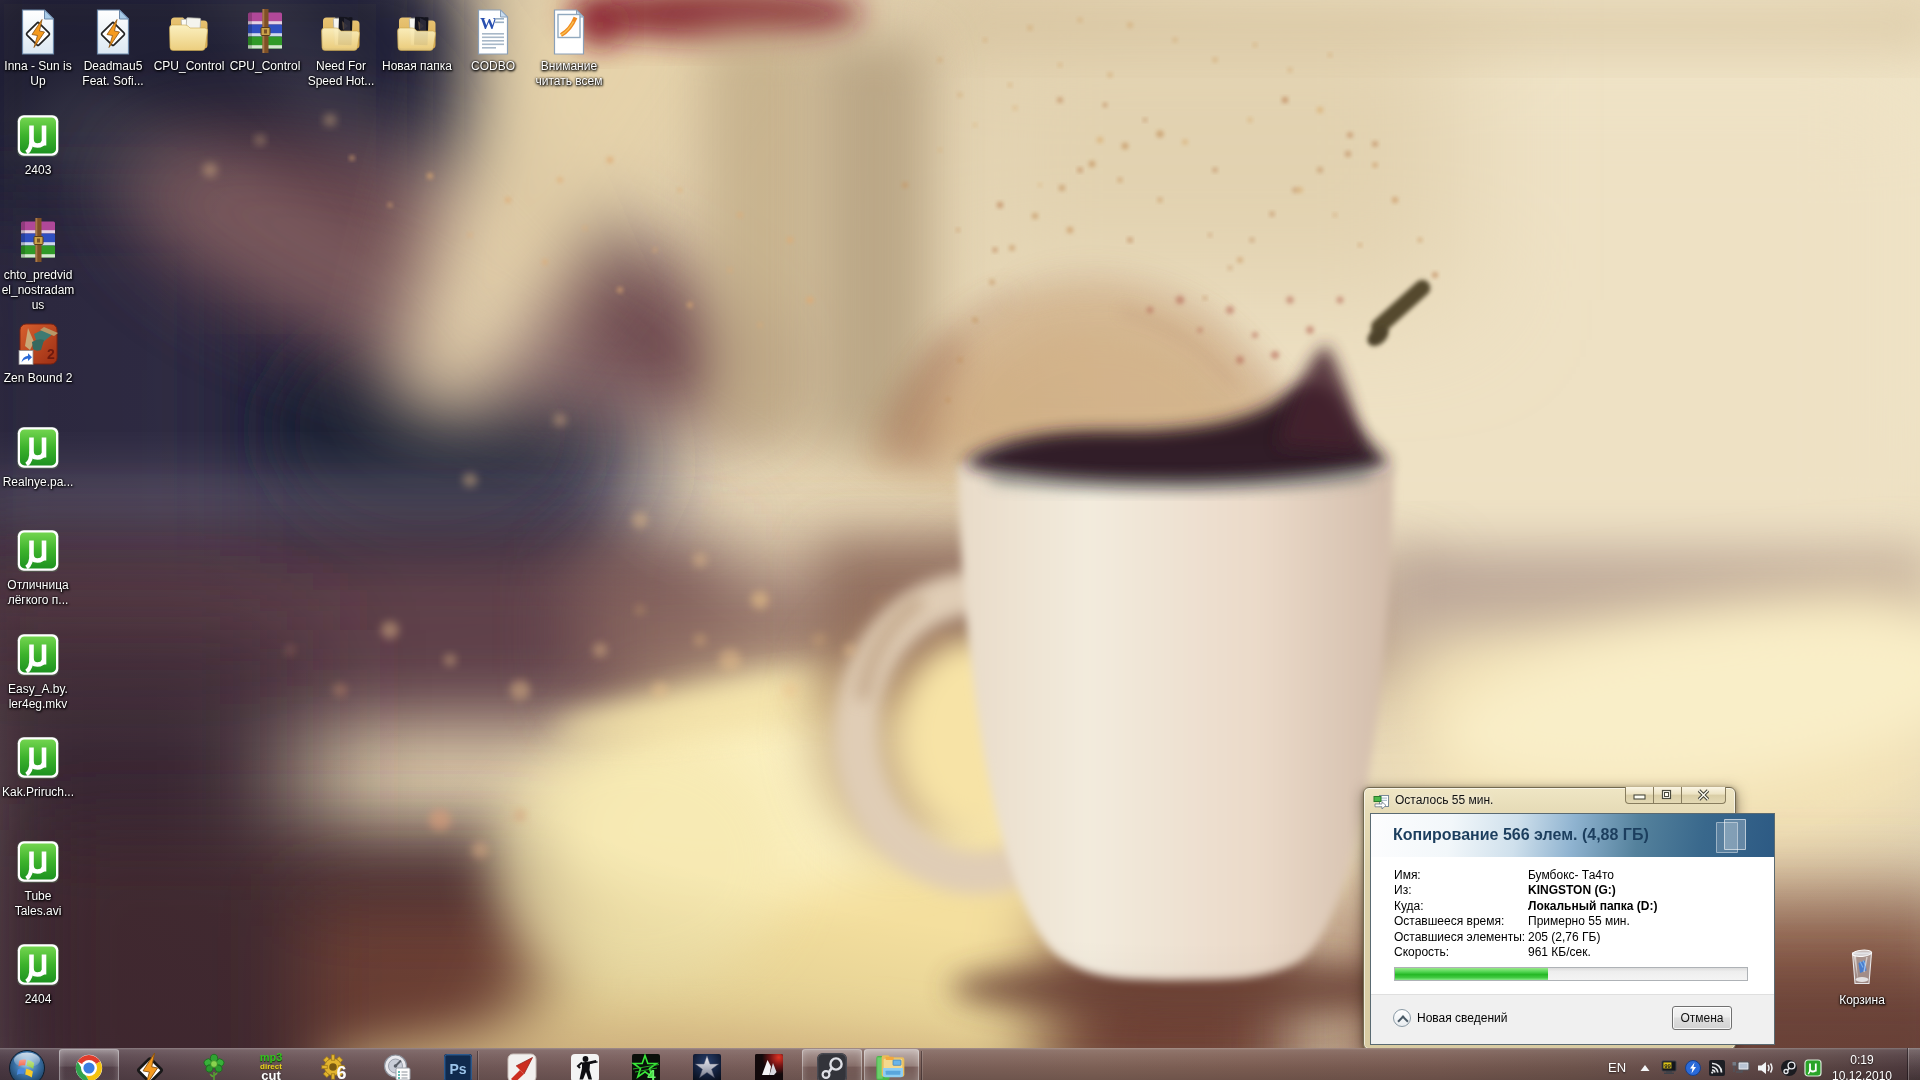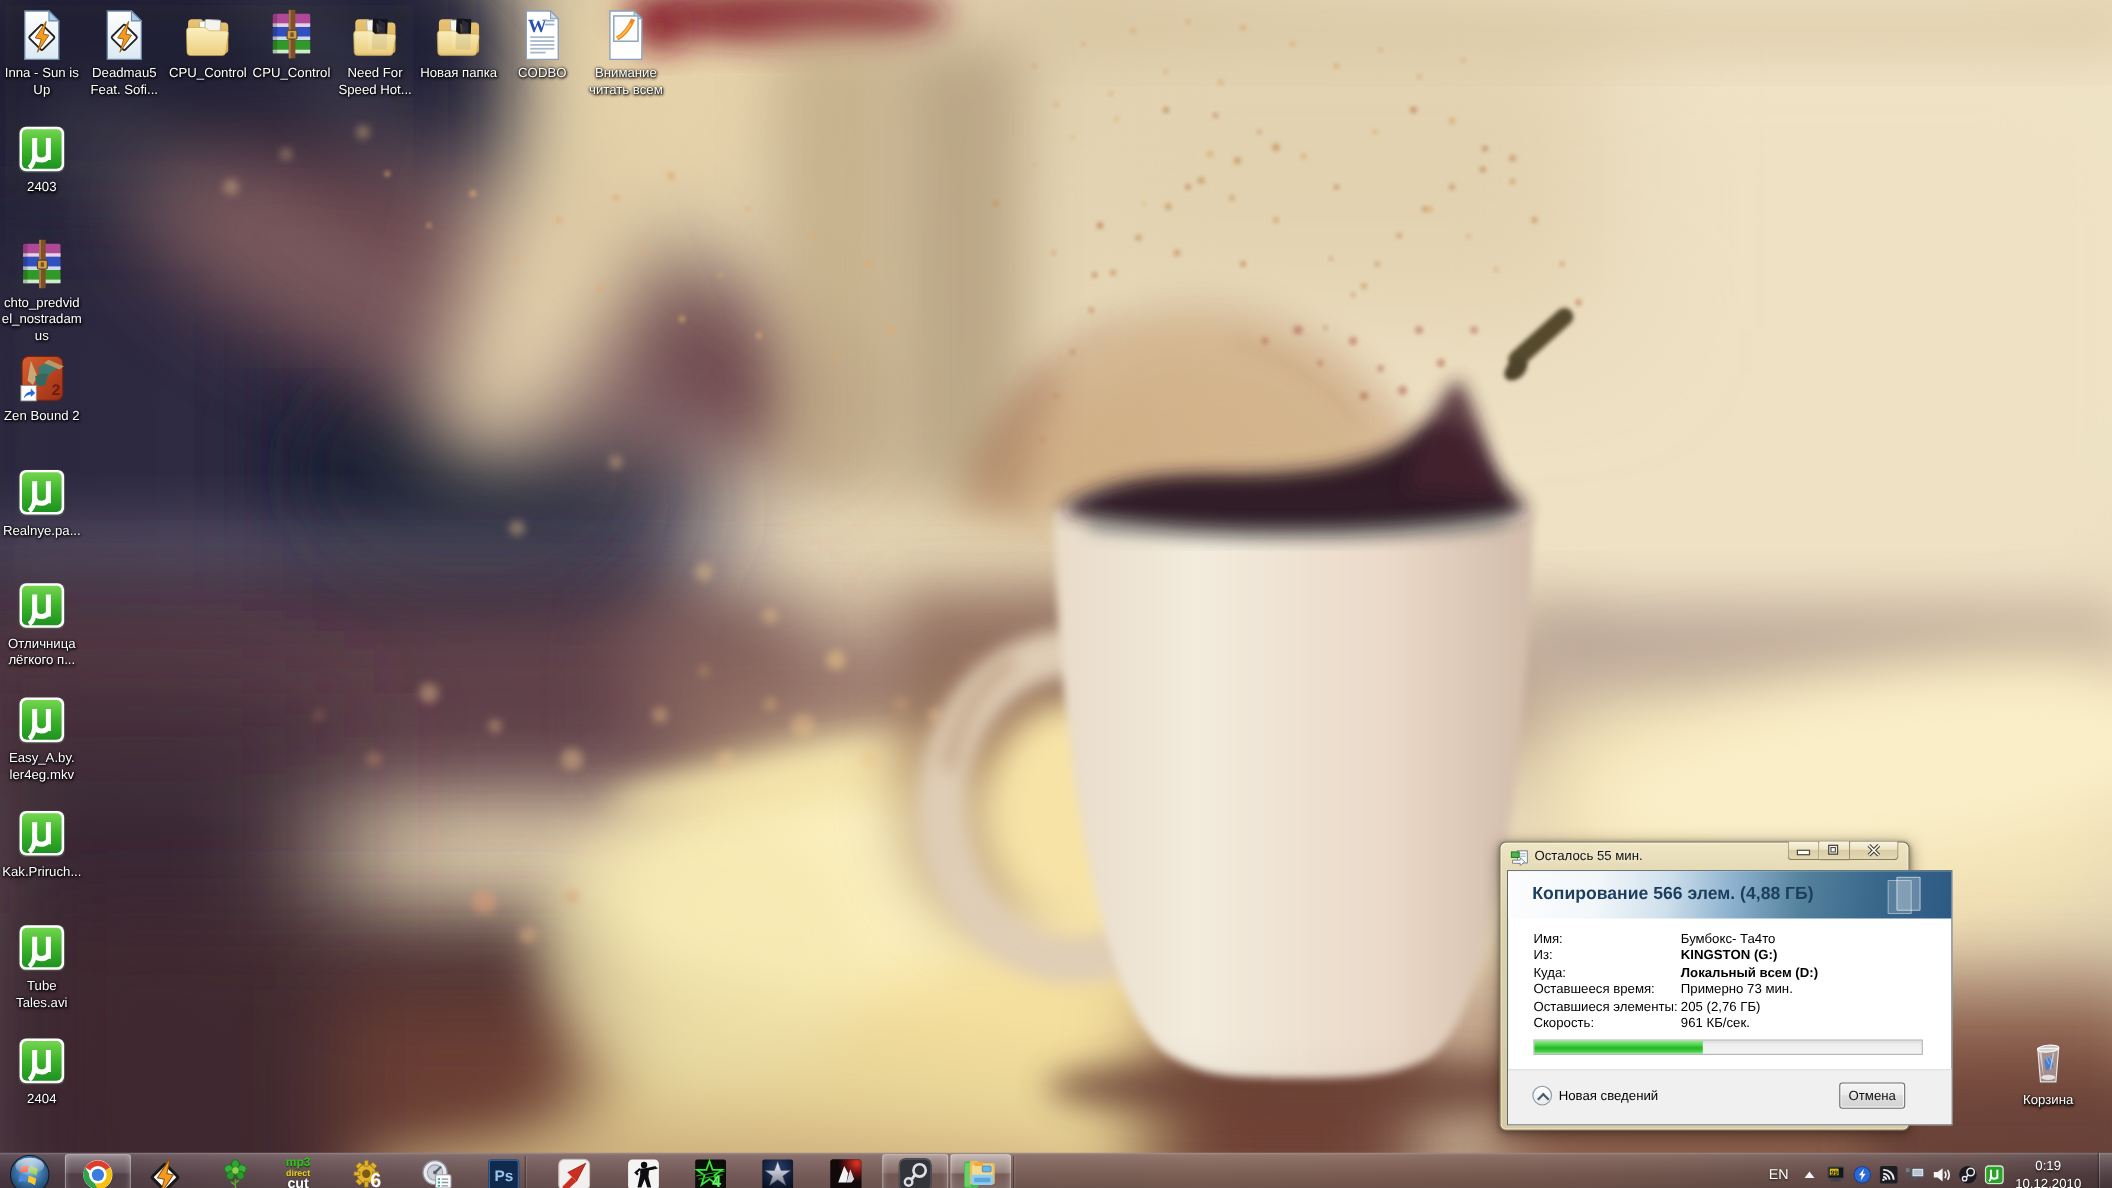--- a/index.html
+++ b/index.html
@@ -1,21 +1,21 @@
 <!DOCTYPE html>
 <html><head><meta charset="utf-8">
 <style>
 html,body{margin:0;padding:0;width:1920px;height:1080px;overflow:hidden;background:#000;}
 *{box-sizing:border-box;}
 #desk{position:relative;width:1920px;height:1080px;overflow:hidden;font-family:"Liberation Sans",sans-serif;}
 #wall{position:absolute;left:0;top:0;}
 .ic{position:absolute;width:90px;text-align:center;}
 .ic svg{display:block;margin:0 auto;}
 .lbl{margin-top:3px;font-size:12px;line-height:15px;color:#fff;text-shadow:0 1px 3px rgba(0,0,0,.95),0 0 2px rgba(0,0,0,.85),1px 1px 2px rgba(0,0,0,.8);}
-#dlg{position:absolute;left:1363px;top:765px;width:373px;height:263px;font-size:12px;color:#000;
+#dlg{position:absolute;left:1363px;top:787px;width:373px;height:263px;font-size:12px;color:#000;
  background:linear-gradient(180deg,#efe6c4 0%,#e7dcb8 8%,#ddd1aa 30%,#d8cba2 100%);
  border:1px solid #736a50;border-radius:6px;
  box-shadow:inset 0 0 0 1px rgba(255,255,255,.6),0 3px 14px rgba(40,28,18,.5),0 1px 4px rgba(60,45,28,.45);}
 #dlg .ticon{position:absolute;left:9px;top:6px;}
 #dlg .ttext{position:absolute;left:31px;top:5px;font-size:12px;color:#111;text-shadow:0 0 6px rgba(255,255,255,.9);}
 #dlg .caps{position:absolute;right:9px;top:-1px;height:19px;display:flex;}
 #dlg .cap{height:17px;border:1px solid #887d5e;border-top:none;background:linear-gradient(180deg,#faf5e4,#ece2c2 45%,#d9cda6 50%,#e4d9b4);position:relative;}
 #dlg .cap.mn{width:29px;border-radius:0 0 0 4px;}
 #dlg .cap.mx{width:27px;border-left:none;border-right:none;}
 #dlg .cap.cl{width:45px;border-radius:0 0 4px 0;}
@@ -525,22 +525,22 @@
 </div>
 <div class="client">
 <div class="hdr">
           <div class="t">Копирование 566 элем. (4,88 ГБ)</div>
           <div class="pg2"></div>
           <div class="pg1"></div>
         </div>
 <div class="rows">
 <div style="position:relative">Имя:<span class="v">Бумбокс- Та4то</span></div>
 <div style="position:relative">Из:<span class="v"><b>KINGSTON (G:)</b></span></div>
-<div style="position:relative">Куда:<span class="v"><b>Локальный всем (D:)</b></span></div>
-<div style="position:relative">Оставшееся время:<span class="v">Примерно 73 мин.</span></div>
+<div style="position:relative">Куда:<span class="v"><b>Локальный папка (D:)</b></span></div>
+<div style="position:relative">Оставшееся время:<span class="v">Примерно 55 мин.</span></div>
 <div style="position:relative">Оставшиеся элементы:<span class="v">205 (2,76 ГБ)</span></div>
 <div style="position:relative">Скорость:<span class="v">961 КБ/сек.</span></div>
 </div>
 <div class="pbar">
           <div class="pfill"></div>
         </div>
 <div class="foot">
 <div class="less"><span class="cir"></span><span class="lt">Новая сведений</span></div>
 <div class="cancel">Отмена</div>
 </div>

